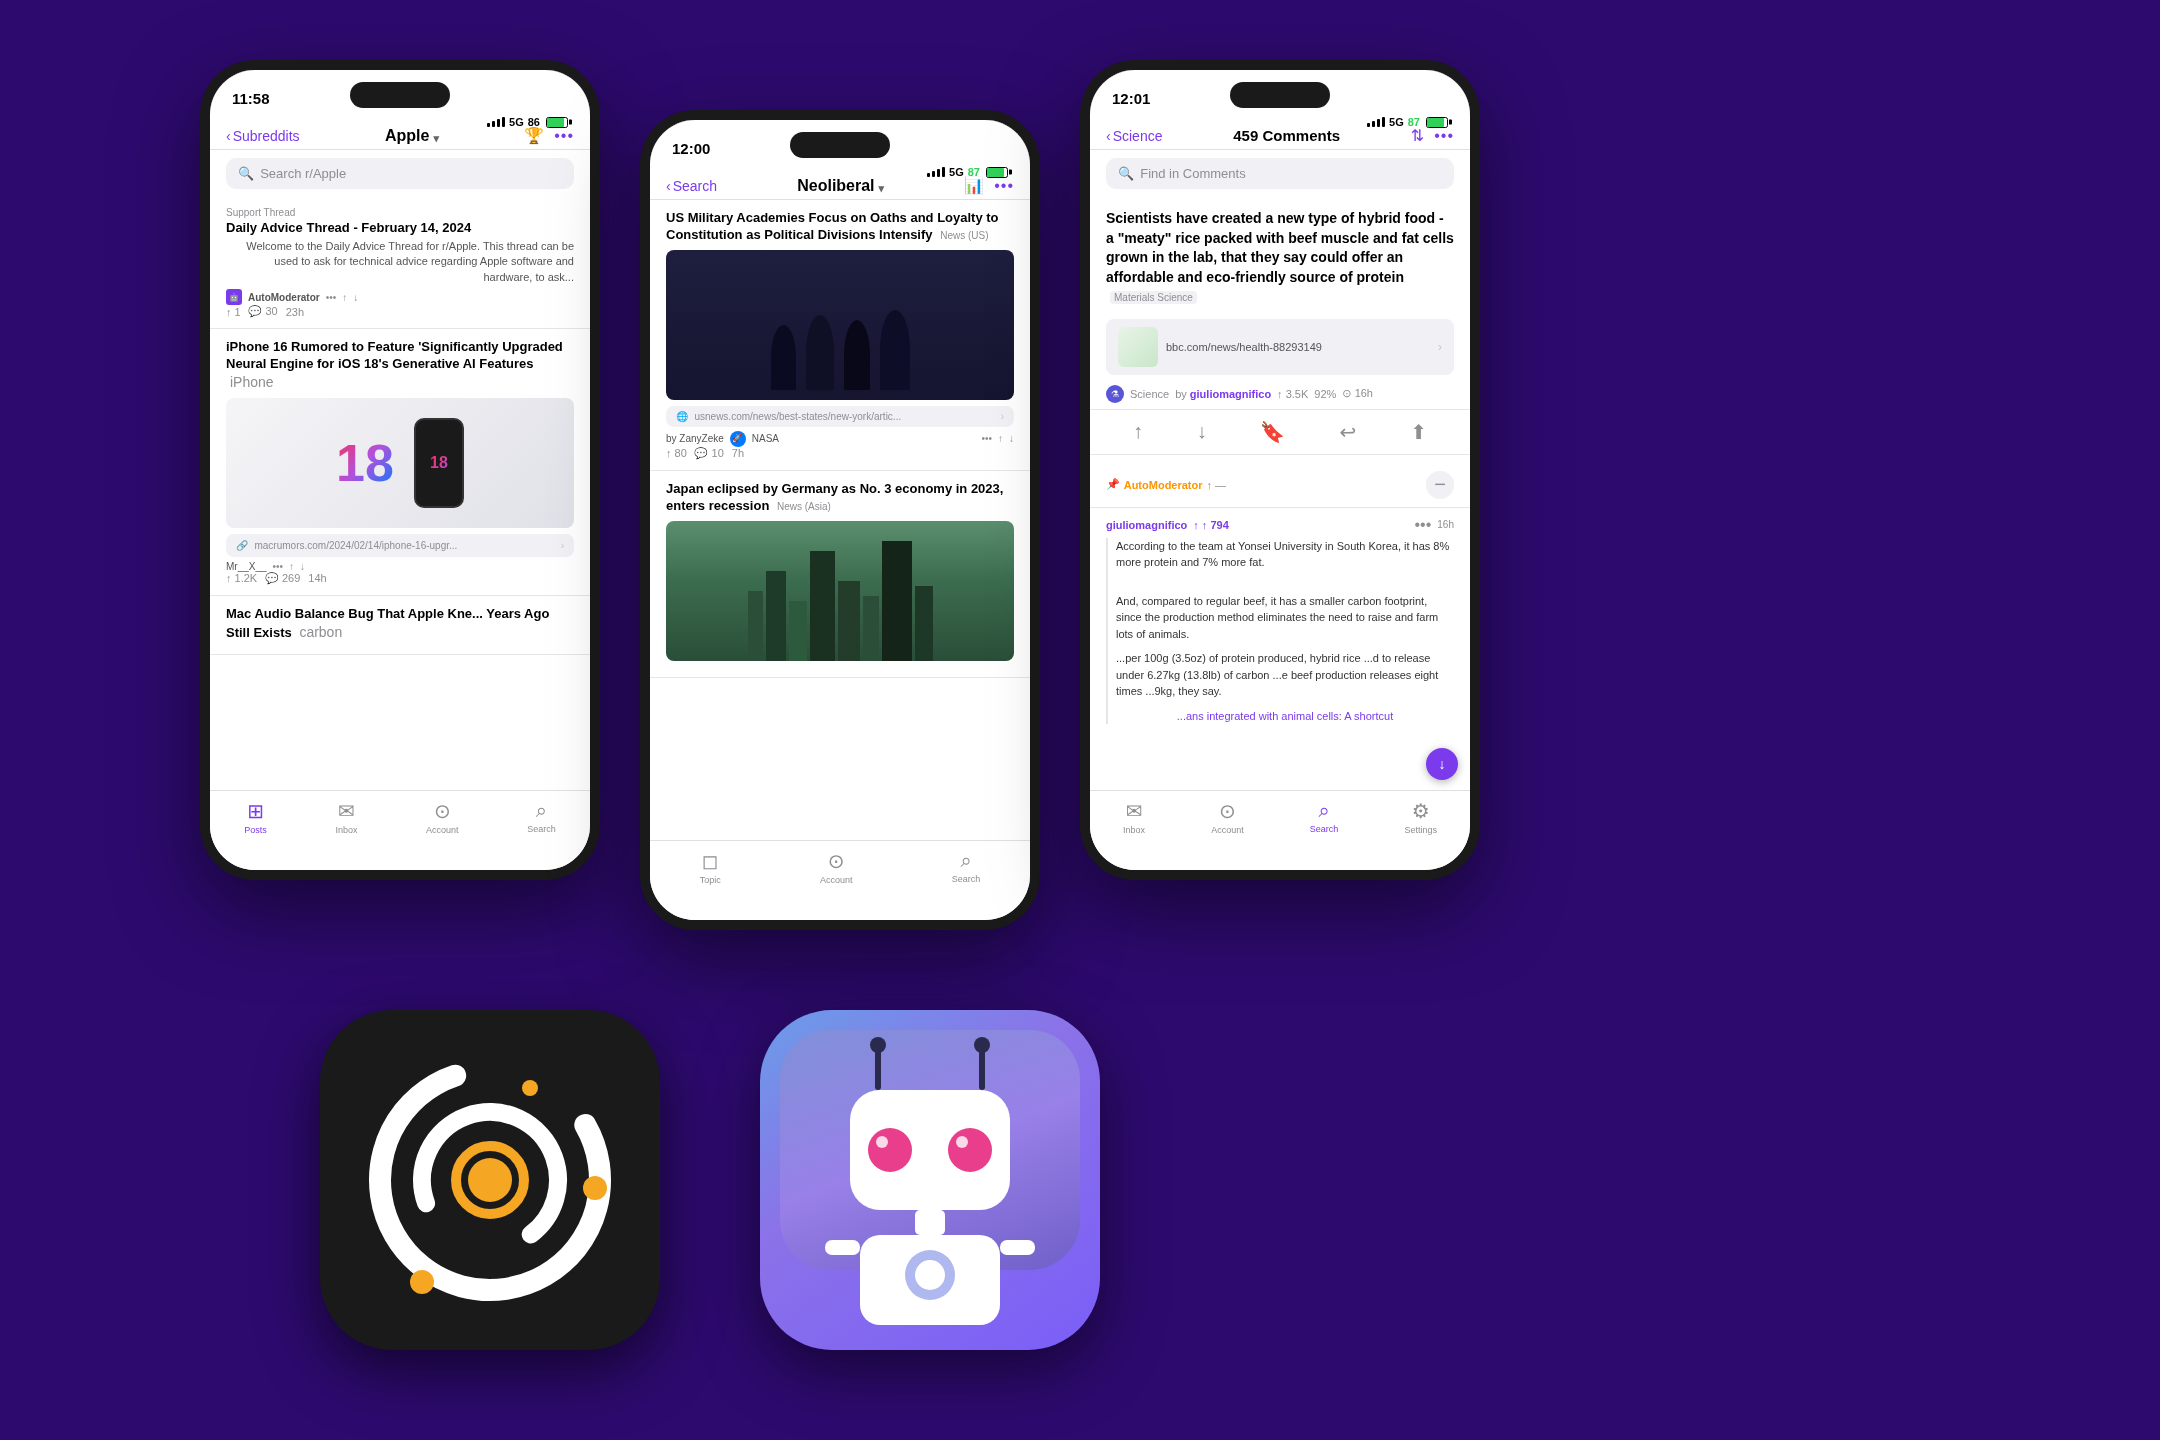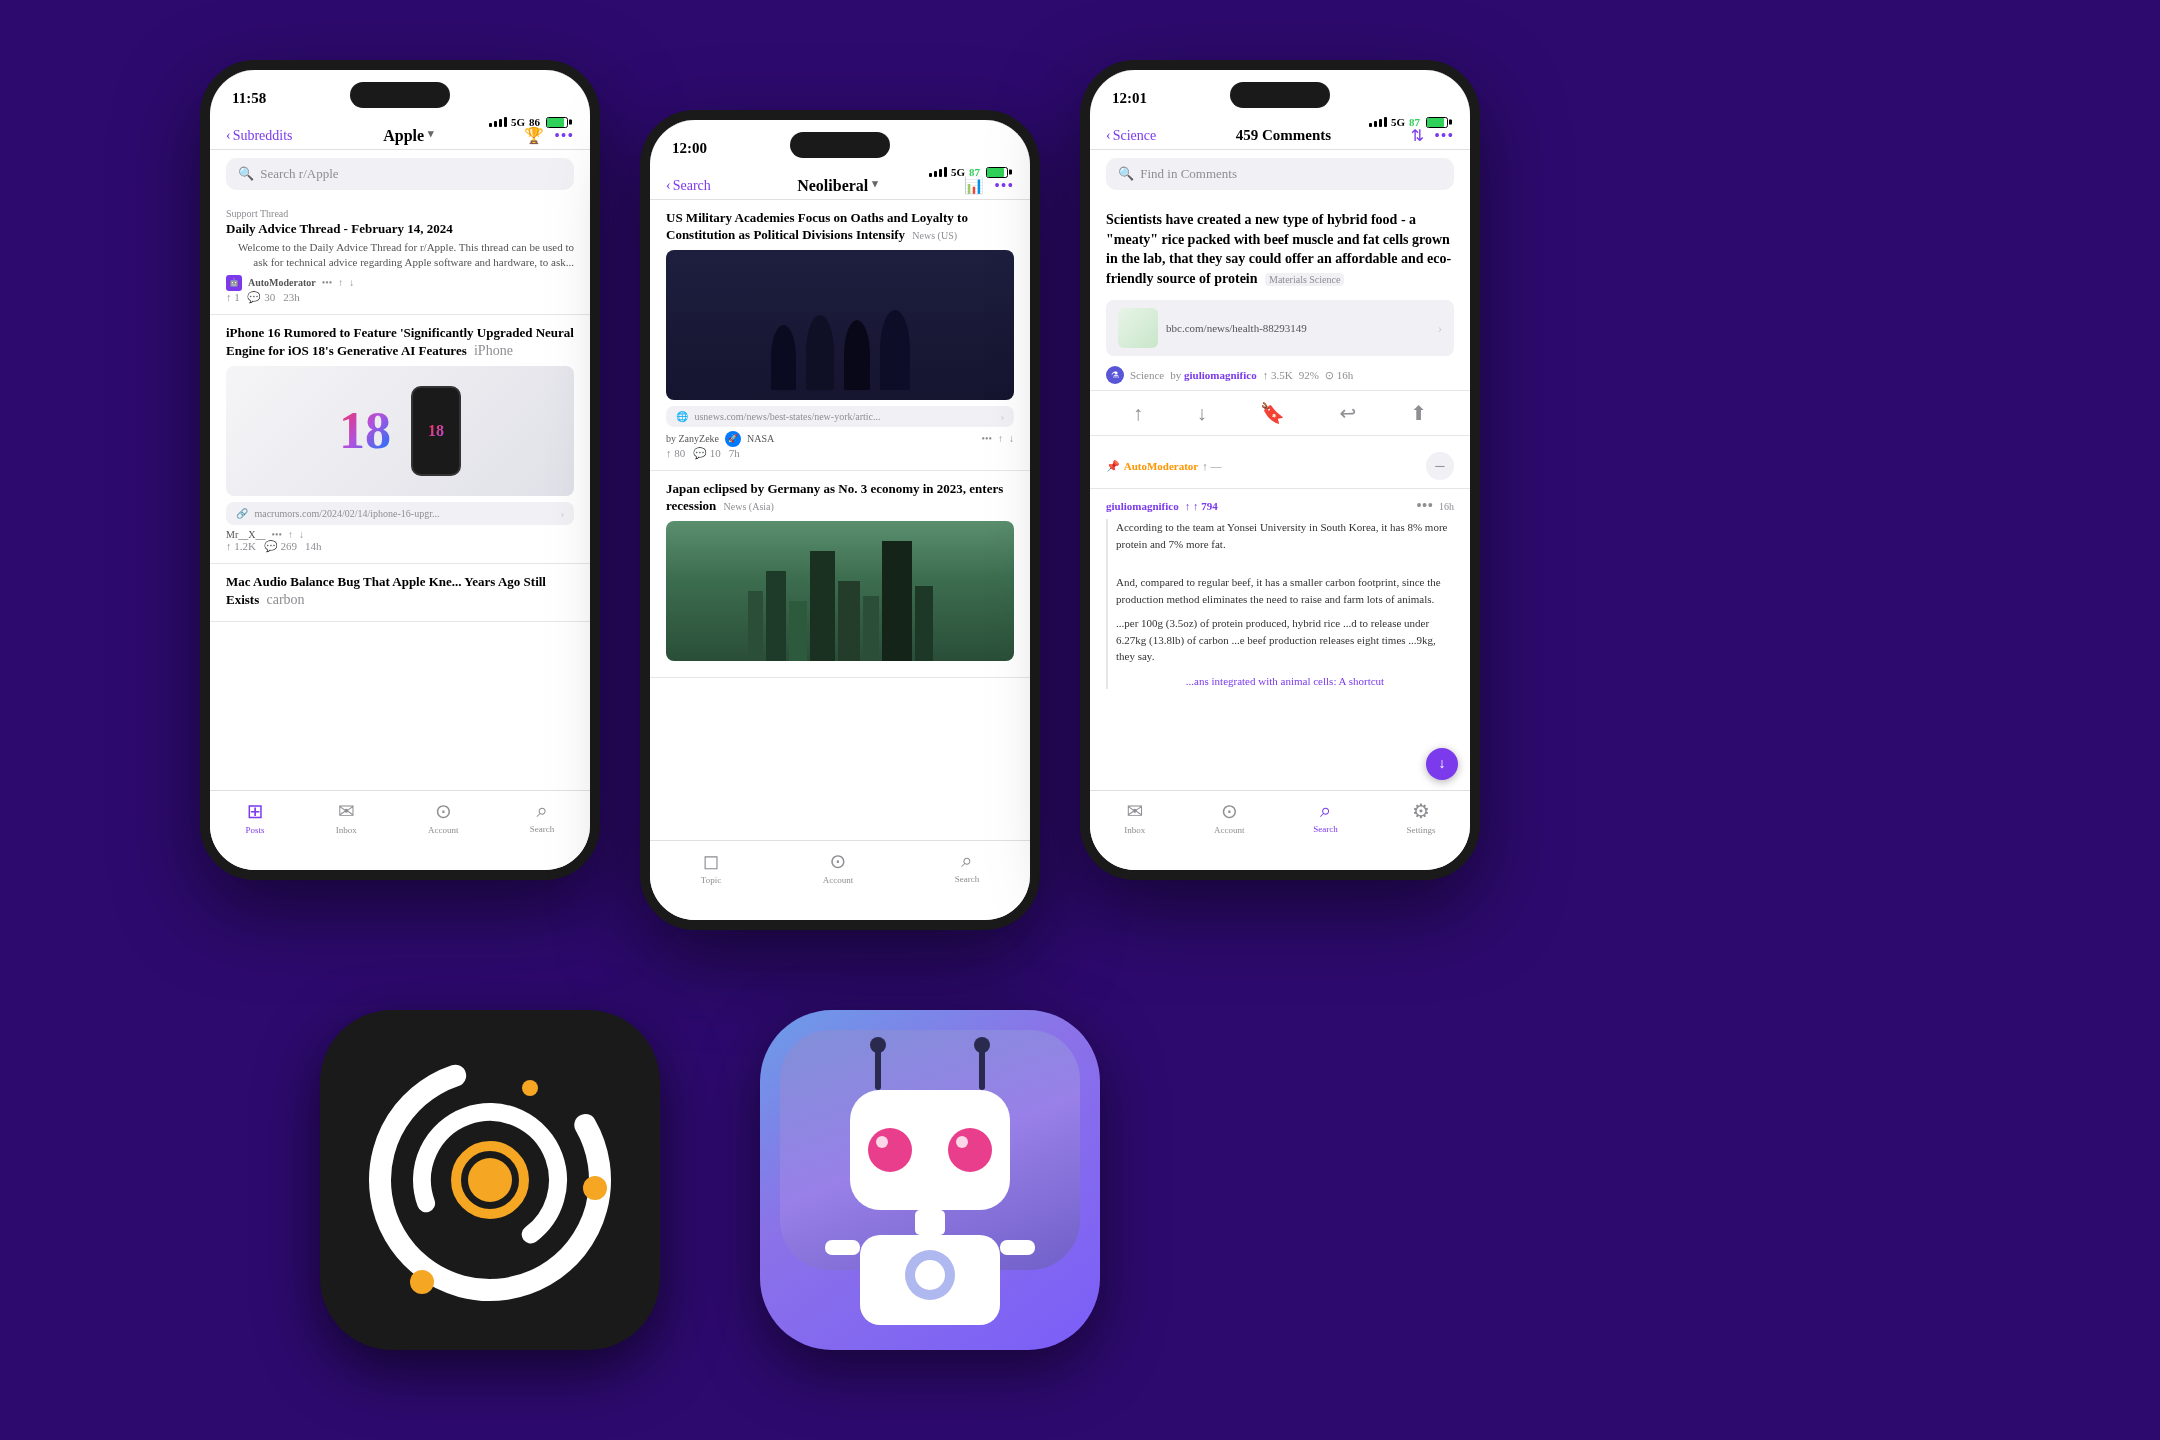--- a/index.html
+++ b/index.html
@@ -36,21 +36,20 @@
       box-shadow: 0 30px 80px rgba(0,0,0,0.5), inset 0 0 0 2px #3a3a3a;
     }
 
     .phone-inner {
       width: 100%;
       height: 100%;
       background: #fff;
       border-radius: 28px;
       overflow: hidden;
       position: relative;
-      font-family: Liberation Serif, serif;
     }
 
     
     .dynamic-island {
       width: 100px;
       height: 26px;
       background: #1a1a1a;
       border-radius: 20px;
       position: absolute;
       top: 12px;
@@ -128,21 +127,21 @@
     .nav-back {
       color: #7c3aed;
       font-size: 14px;
       font-weight: 500;
       display: flex;
       align-items: center;
       gap: 2px;
     }
     .nav-title {
       display: flex;
-      align-items: flex-start;
+      align-items: flex-end;
       gap: 4px;
       flex: 1;
       justify-content: center;
       font-size: 16px;
       font-weight: 700;
     }
     .nav-chevron { font-size: 11px; color: #666; }
     .nav-actions {
       display: flex;
       align-items: center;

